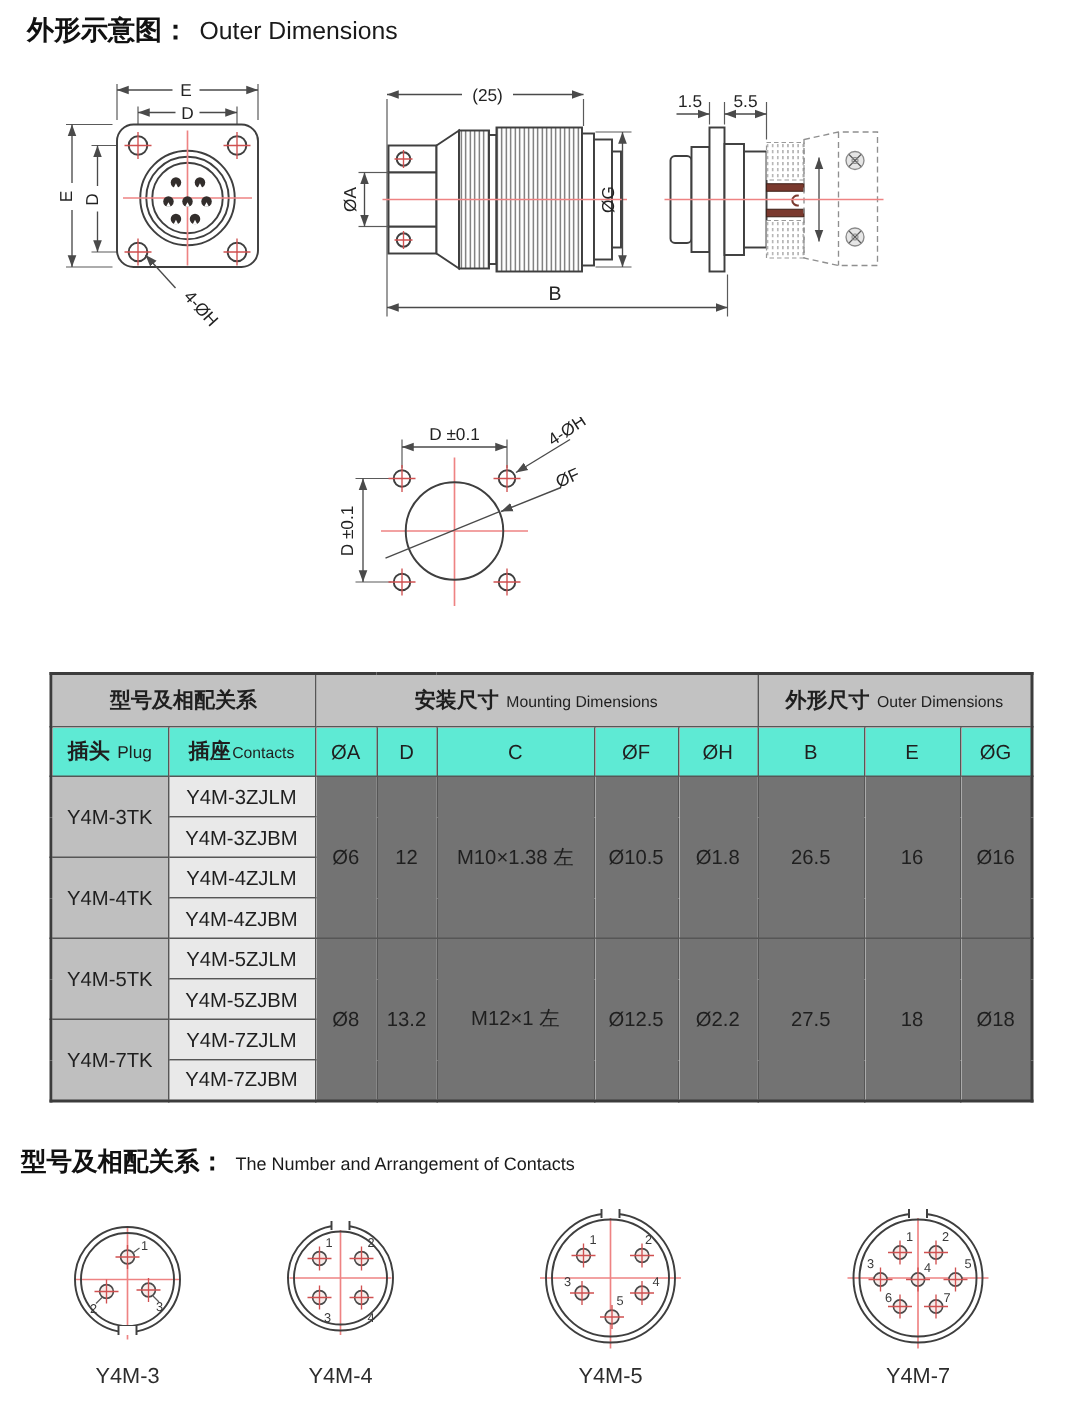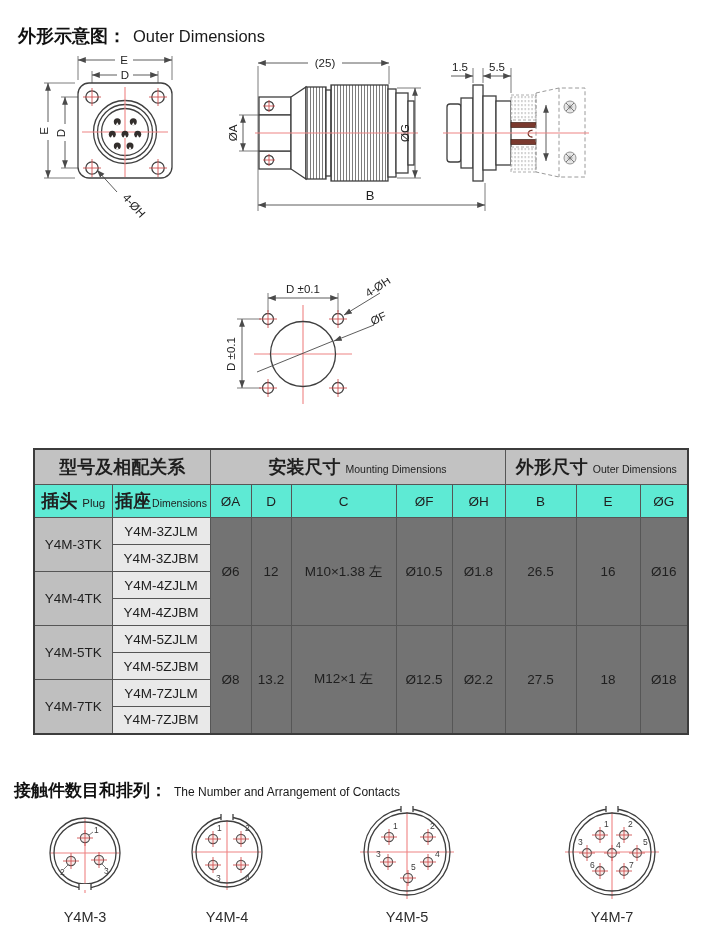--- a/index.html
+++ b/index.html
@@ -1,18 +1,18 @@
 <!DOCTYPE html>
 <html><head>
 <meta charset="utf-8">
 <style>
   html,body{margin:0;padding:0;background:#fff;}
   #page{position:relative;width:720px;height:937px;background:#ffffff;overflow:hidden;
         font-family:"Liberation Sans",sans-serif;color:#1c1c1c;}
-  .heading{position:absolute;white-space:nowrap;margin-top:16px;}
+  .heading{position:absolute;white-space:nowrap;}
   .h-zh{font-weight:bold;color:#111;}
   .h-en{font-weight:normal;color:#1a1a1a;margin-left:7px;}
   .h1 .h-zh{font-size:18px;} .h1 .h-en{font-size:16.5px;}
   .h2 .h-zh{font-size:14px;} .h2 .h-en{font-size:13.5px;}
   .h3 .h-zh{font-size:17px;} .h3 .h-en{font-size:12px;}
   svg{position:absolute;left:0;}
   svg text{font-family:"Liberation Sans",sans-serif;fill:#222;}
   .ln{stroke:#3f3f3f;stroke-width:1.3;fill:#ffffff;}
   .lnf{stroke:#3f3f3f;stroke-width:1.3;fill:none;}
   .thin{stroke:#5a5a5a;stroke-width:0.8;fill:none;}
@@ -25,21 +25,21 @@
   .contact{fill:#332e2c;stroke:none;}
   .facelbl{font-size:14.5px;fill:#2d2d2d;}
   .numlbl{font-size:8.5px;fill:#3a3a3a;}
   
   #spec-table{position:absolute;left:33px;top:448px;border-collapse:collapse;table-layout:fixed;}
   #spec-table th,#spec-table td{border:1px solid #565656;text-align:center;vertical-align:middle;
        padding:0;font-size:13.5px;color:#1f1f1f;overflow:hidden;}
   #spec-table{border:2px solid #3c3c3c;}
   th.hd{background:#c2c2c2;height:34px;font-size:14px;}
   th.hd2{background:#5eead4;height:32px;font-weight:normal;font-size:14px;}
-  .zh-b{font-weight:bold;font-size:18px;}
+  .zh-b{font-weight:bold;font-size:14px;}
   .en-s{font-weight:normal;font-size:10.5px;margin-left:5px;}
   td.plugcell{background:#bfbfbf;font-size:13.5px;}
   td.reccell{background:#e9e9e9;font-size:13.5px;}
   td.datacell{background:#737373;font-size:13.5px;}
   tr.bodyrow{height:27px;}
   tr.grp2-start td{border-top:2px solid #3c3c3c;margin-left:12px;}
 </style>
 </head>
 <body>
 
@@ -283,21 +283,21 @@
         </th>
         <th class="hd" colspan="3">
           <span class="zh-b">外形尺寸</span><span class="en-s">Outer Dimensions</span>
         </th>
       </tr>
       <tr>
         <th class="hd2">
           <span class="zh-b">插头</span><span class="en-s" style="font-size:11.5px">Plug</span>
         </th>
         <th class="hd2">
-          <span class="zh-b">插座</span><span class="en-s" style="margin-left:1px">Dimensions</span>
+          <span class="zh-b">插座</span><span class="en-s" style="margin-left:1px">Contacts</span>
         </th>
         <th class="hd2">ØA</th>
         <th class="hd2">D</th>
         <th class="hd2">C</th>
         <th class="hd2">ØF</th>
         <th class="hd2">ØH</th>
         <th class="hd2">B</th>
         <th class="hd2">E</th>
         <th class="hd2">ØG</th>
       </tr>
@@ -344,21 +344,21 @@
         <td class="plugcell" rowspan="2">Y4M-7TK</td>
         <td class="reccell">Y4M-7ZJLM</td>
       </tr>
       <tr class="bodyrow">
         <td class="reccell">Y4M-7ZJBM</td>
       </tr>
     </tbody>
   </table>
 
   <div class="heading h3" style="left:14px;top:763px">
-    <span class="h-zh">接触件数目和排列：</span><span class="h-en">The Number and Arrangement of Contacts</span>
+    <span class="h-zh">型号及相配关系：</span><span class="h-en">The Number and Arrangement of Contacts</span>
   </div>
 
   <svg width="720" height="135" viewBox="0 800 720 135" style="top:800px">
 
     <g>
       <line class="red" x1="50" y1="853" x2="120" y2="853"></line>
         <line class="red" x1="85" y1="818" x2="85" y2="893"></line>
       <circle class="lnf" cx="85" cy="853" r="35" stroke-width="1.6"></circle>
       <circle class="lnf" cx="85" cy="853" r="31" stroke-width="1.1"></circle>
       <rect x="79" y="884" width="12" height="6" fill="#fff"></rect>

